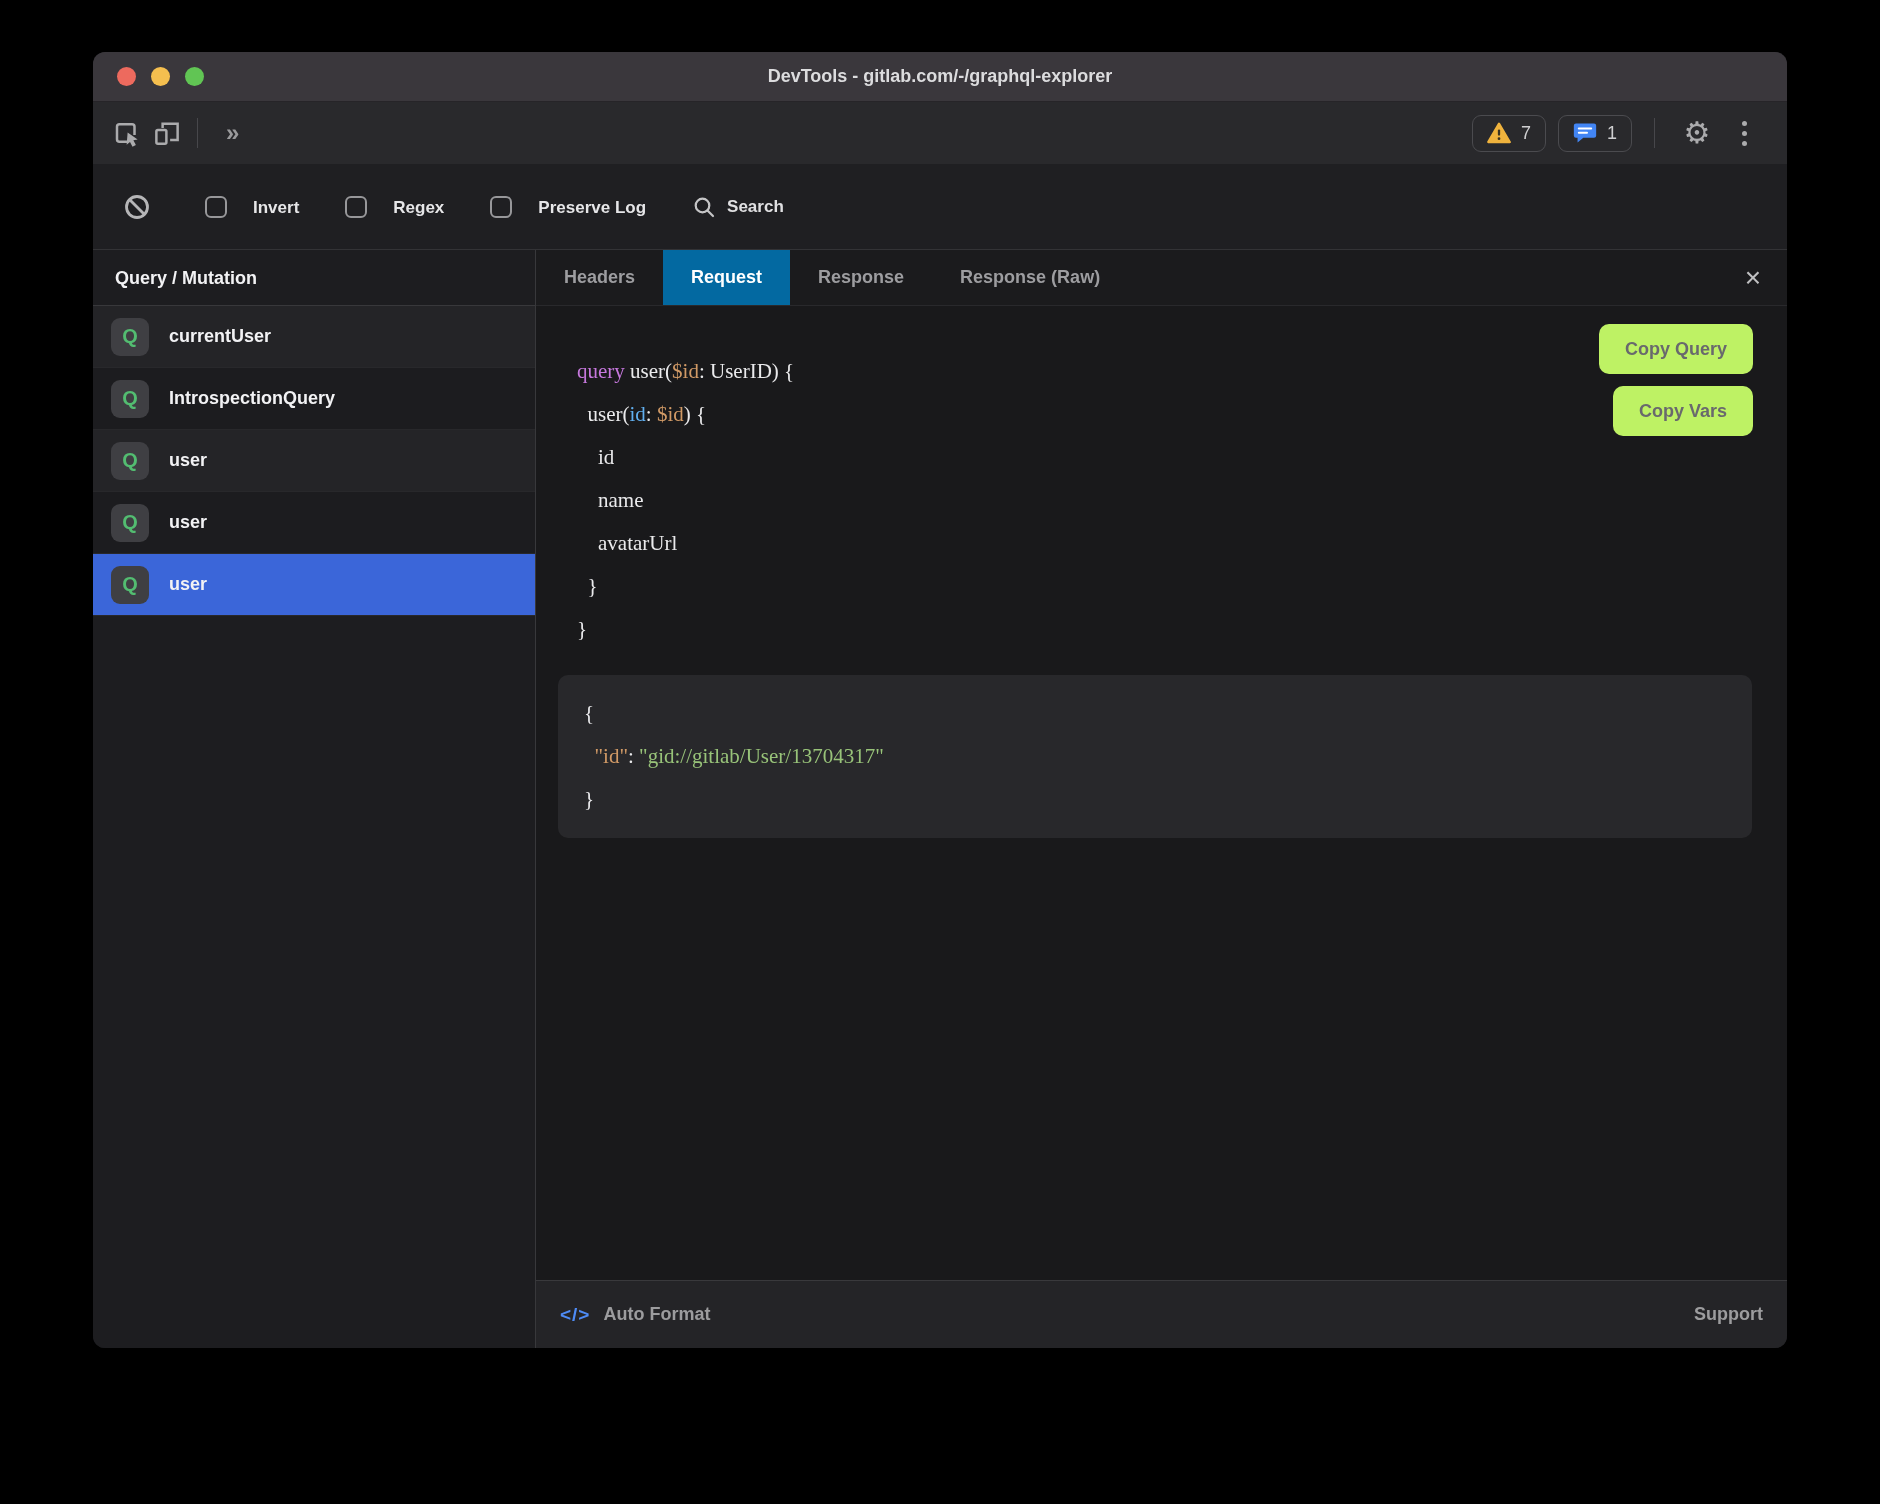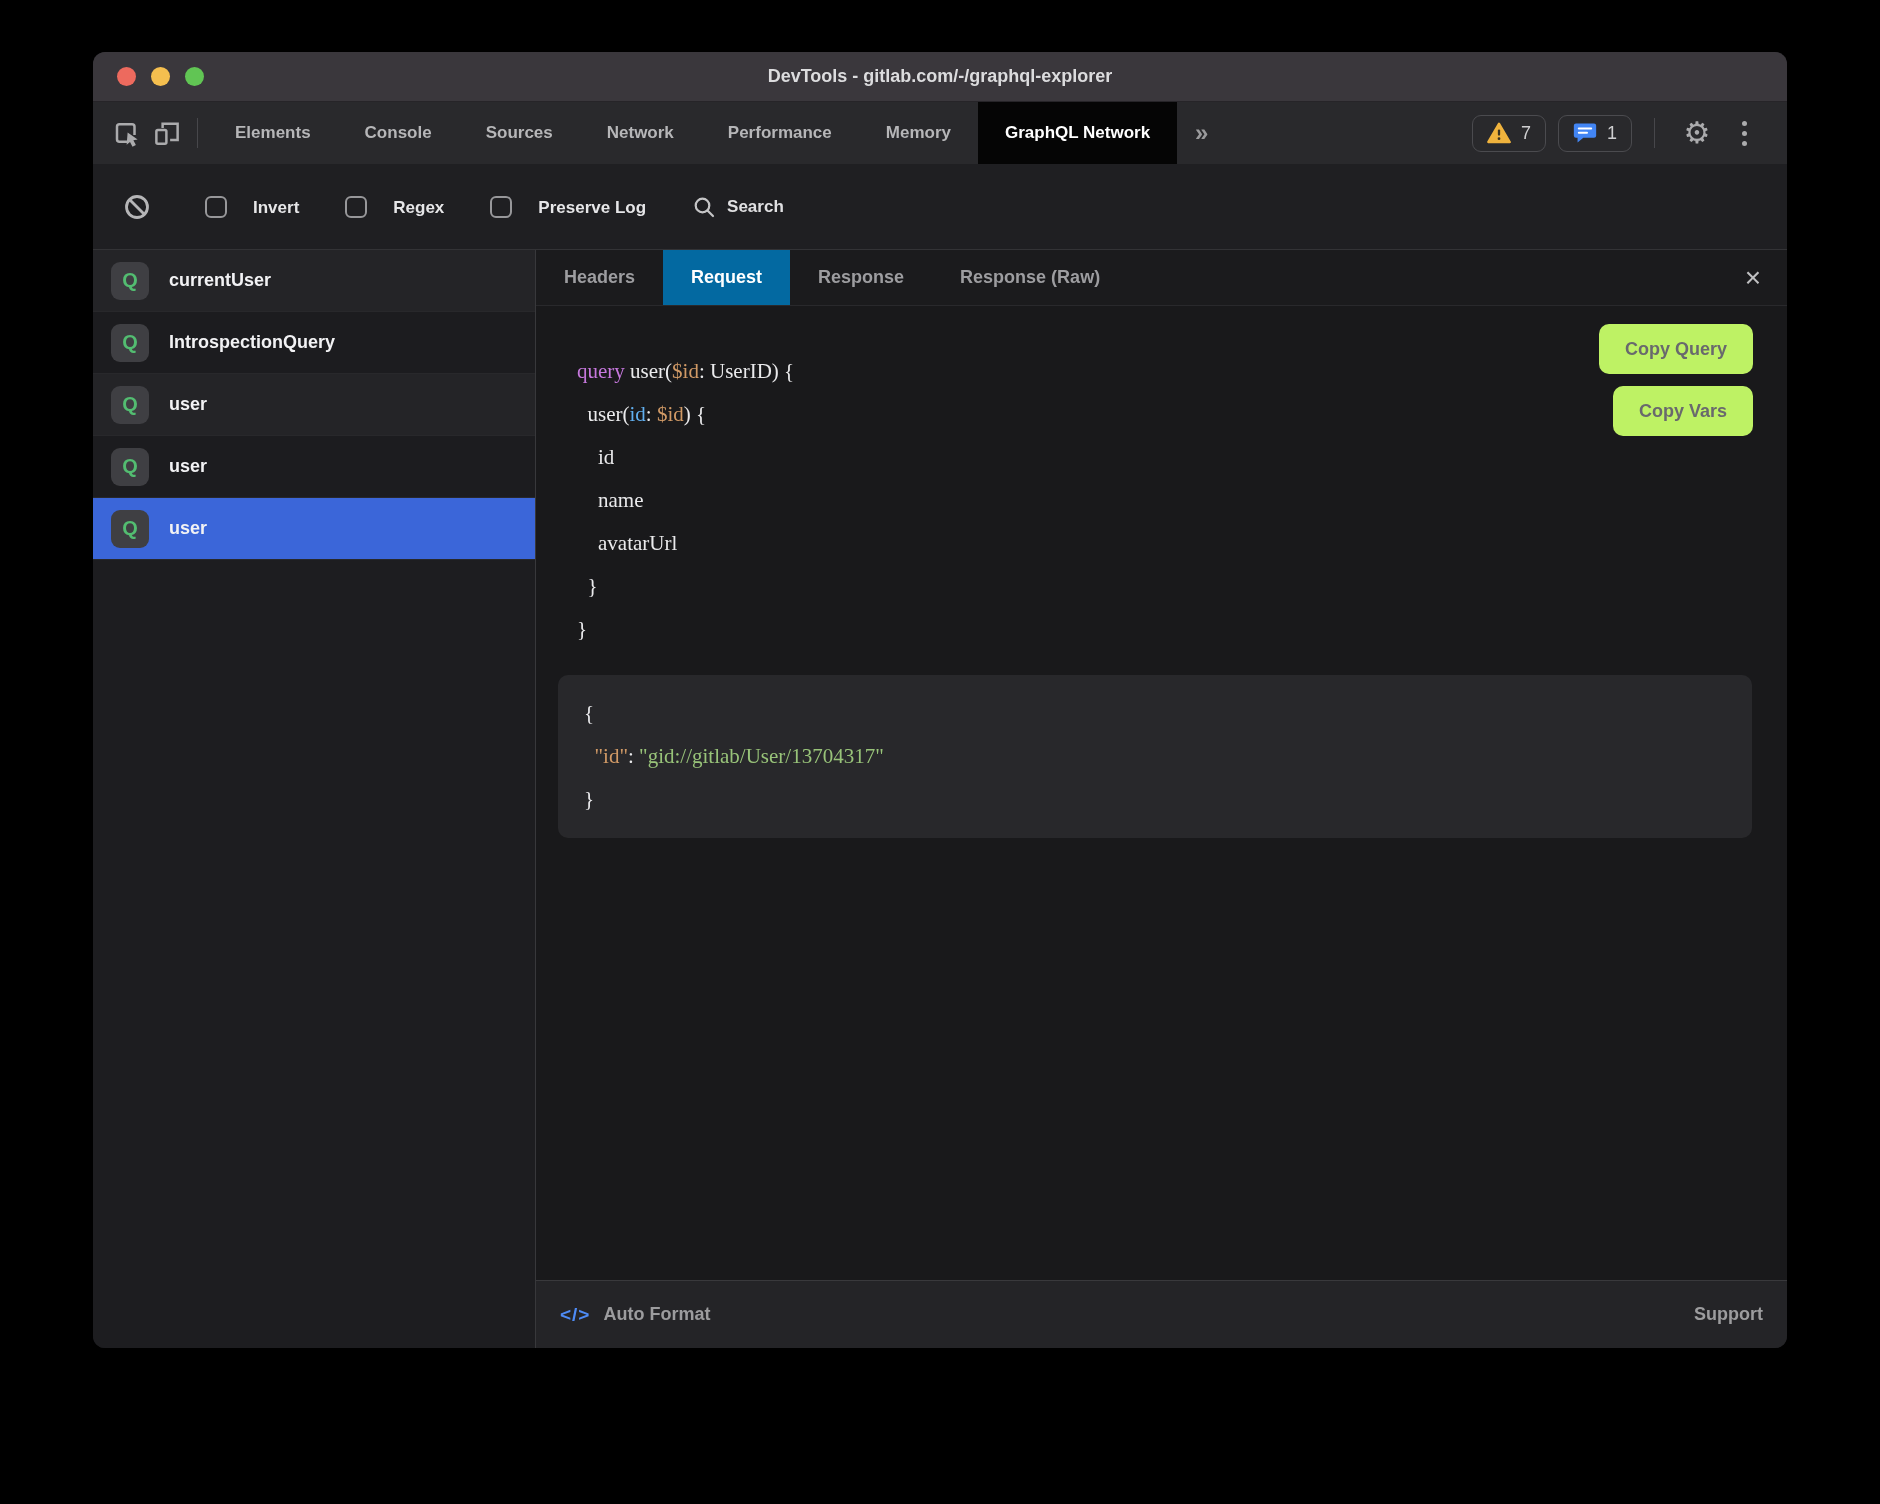--- a/index.html
+++ b/index.html
@@ -102,29 +102,20 @@
         <path d="M12.5 11.5l8 5.6-3.4.7 2 3.8-2.7 1.4-2-3.9-2.7 2.2z" fill="#ababad"></path>
       </svg>
     </span>
     <span class="icon-btn">
       <svg width="30" height="30" viewBox="0 0 24 24">
         <path d="M8.5 8V4.5h12v13h-6" fill="none" stroke="#ababad" stroke-width="2"></path>
         <rect x="3.5" y="9.5" width="8" height="11" rx="1.2" fill="#29292c" stroke="#ababad" stroke-width="2"></rect>
       </svg>
     </span>
     <span class="vsep"></span>
-    <div class="dtabs">
-        <div class="dtab">Elements</div>
-        <div class="dtab">Console</div>
-        <div class="dtab">Sources</div>
-        <div class="dtab">Network</div>
-        <div class="dtab">Performance</div>
-        <div class="dtab">Memory</div>
-        <div class="dtab selected">GraphQL Network</div>
-      </div>
     <span class="chevron">»</span>
     <div class="tabbar-right">
       <span class="pill">
         <svg width="24" height="22" viewBox="0 0 20 18">
           <path d="M10 1.2 L19 16.6 H1 Z" fill="#f0b33d" stroke="#f0b33d" stroke-width="1.8" stroke-linejoin="round"></path>
           <rect x="9.05" y="6" width="1.9" height="5.2" rx="0.9" fill="#3a3322"></rect>
           <circle cx="10" cy="13.7" r="1.15" fill="#3a3322"></circle>
         </svg>
         <span>7</span>
       </span>
@@ -174,20 +165,21 @@
         <circle cx="10.5" cy="10.5" r="6.8" fill="none" stroke="#c5c5c7" stroke-width="2.2"></circle>
         <line x1="15.5" y1="15.5" x2="21" y2="21" stroke="#c5c5c7" stroke-width="2.2" stroke-linecap="round"></line>
       </svg>
       <span>Search</span>
     </span>
   </div>
 
   <div class="content">
 
     <div class="sidebar">
+      <div class="sidebar-header">Query / Mutation</div>
       <div class="request-list">
           <div class="row odd">
             <span class="qbadge" style="color: rgb(83, 189, 113);">Q</span>
             <span class="rowlabel">currentUser</span>
           </div>
           <div class="row even">
             <span class="qbadge" style="color: rgb(83, 189, 113);">Q</span>
             <span class="rowlabel">IntrospectionQuery</span>
           </div>
           <div class="row odd">

